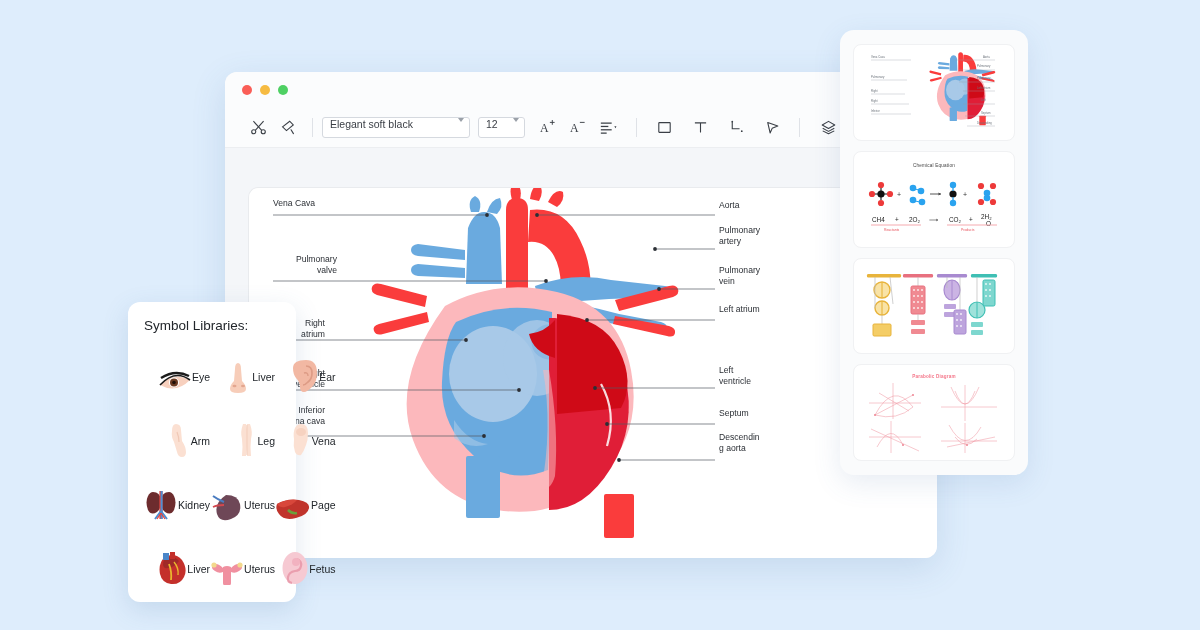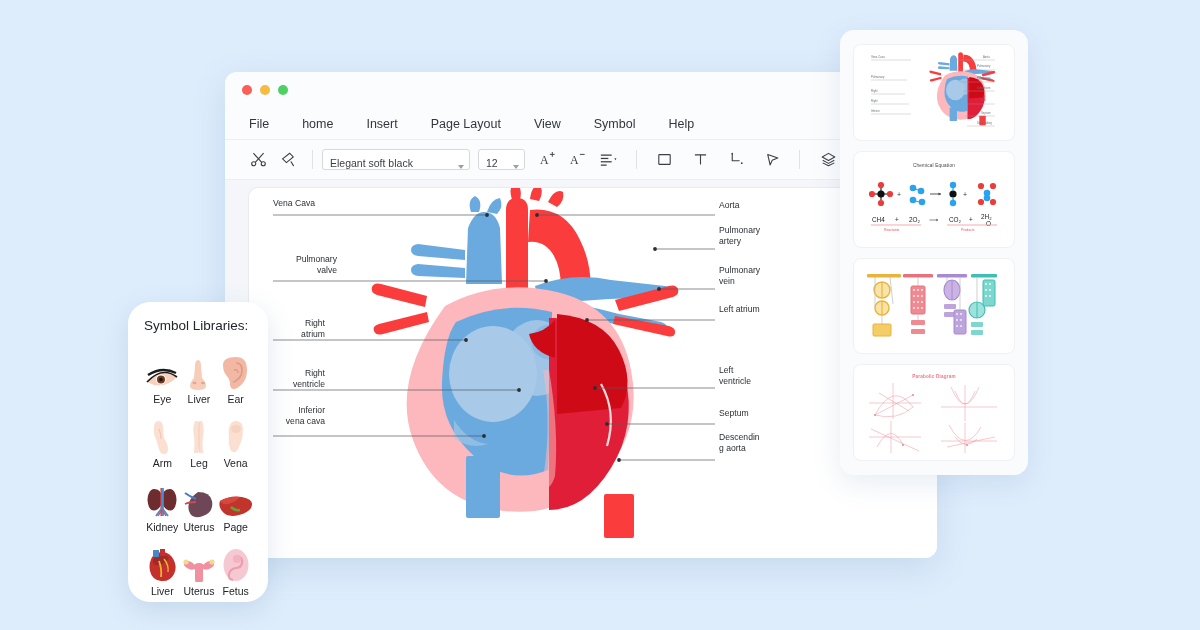--- a/index.html
+++ b/index.html
@@ -43,21 +43,21 @@
   }
   .tb-icon {
     width: 30px; height: 26px; display: flex;
     align-items: center; justify-content: center;
     color: #3a3f46; flex: none;
   }
   .tb-sep { width: 1px; height: 19px; background: #dfe2e7; margin: 0 9px; flex: none; }
   .tb-gap { width: 8px; flex: none; }
   .select-box {
     height: 21px; border: 1px solid #d5d9df; border-radius: 3px;
-    background: #fff; display: flex; align-items: flex-end;
+    background: #fff; display: flex; align-items: flex-start;
     padding: 0 5px 0 7px; font-size: 10.5px; color: #3c4047;
   }
   .select-box .sv { flex: 1; white-space: nowrap; }
   .caret {
     width: 0; height: 0; margin-left: 6px;
     border-left: 3px solid transparent; border-right: 3px solid transparent;
     border-top: 4px solid #9aa0a8;
   }
   #font-select { width: 148px; }
   #size-select { width: 47px; }
@@ -67,32 +67,32 @@
     width: 689px; height: 371px;
     background: #fff;
     border-radius: 10px 0 0 0;
     border-top: 1px solid #e9ebee; border-left: 1px solid #e9ebee;
     overflow: hidden;
   }
 
   
   #symbol-panel {
     position: absolute; left: 128px; top: 302px;
-    width: 140px; height: 300px;
-    background: #fff; border-radius: 22px;
+    width: 168px; height: 300px;
+    background: #fff; border-radius: 12px;
     box-shadow: 0 8px 26px rgba(70,110,160,.17);
     padding: 16px 14px 0 16px;
   }
   #symbol-title { font-size: 13.5px; color: #22262b; margin-bottom: 12px; }
   #symbol-grid {
     display: grid; grid-template-columns: repeat(3, 1fr);
     row-gap: 4px; column-gap: 0;
   }
   .sym-cell {
-    display: flex; flex-direction: column; align-items: center;
+    display: flex; flex-direction: row; align-items: center;
     justify-content: flex-end; height: 60px;
   }
   .sym-art { height: 36px; display: flex; align-items: flex-end; justify-content: center; }
   .sym-label { font-size: 10.5px; color: #22262b; margin-top: 3px; }
 
   
   #template-panel {
     position: absolute; left: 840px; top: 30px;
     width: 188px; height: 445px;
     background: #fafbfc; border-radius: 14px;
@@ -119,29 +119,20 @@
 <body>
 
 <div id="app-window">
 
   <div id="titlebar">
     <span class="dot r"></span>
     <span class="dot y"></span>
     <span class="dot g"></span>
   </div>
 
-  <div id="menubar">
-    <div>File</div>
-    <div>home</div>
-    <div>Insert</div>
-    <div>Page Layout</div>
-    <div>View</div>
-    <div>Symbol</div>
-    <div>Help</div>
-  </div>
 
   <div id="toolbar">
 
     <div class="tb-icon">
       <svg width="17" height="17" viewBox="0 0 20 20" fill="none" stroke="currentColor" stroke-width="1.3">
         <circle cx="4.4" cy="15" r="2.4"></circle>
           <circle cx="15.6" cy="15" r="2.4"></circle>
         <line x1="6.2" y1="13.4" x2="16" y2="2.6"></line>
           <line x1="13.8" y1="13.4" x2="4" y2="2.6"></line>
       </svg>

